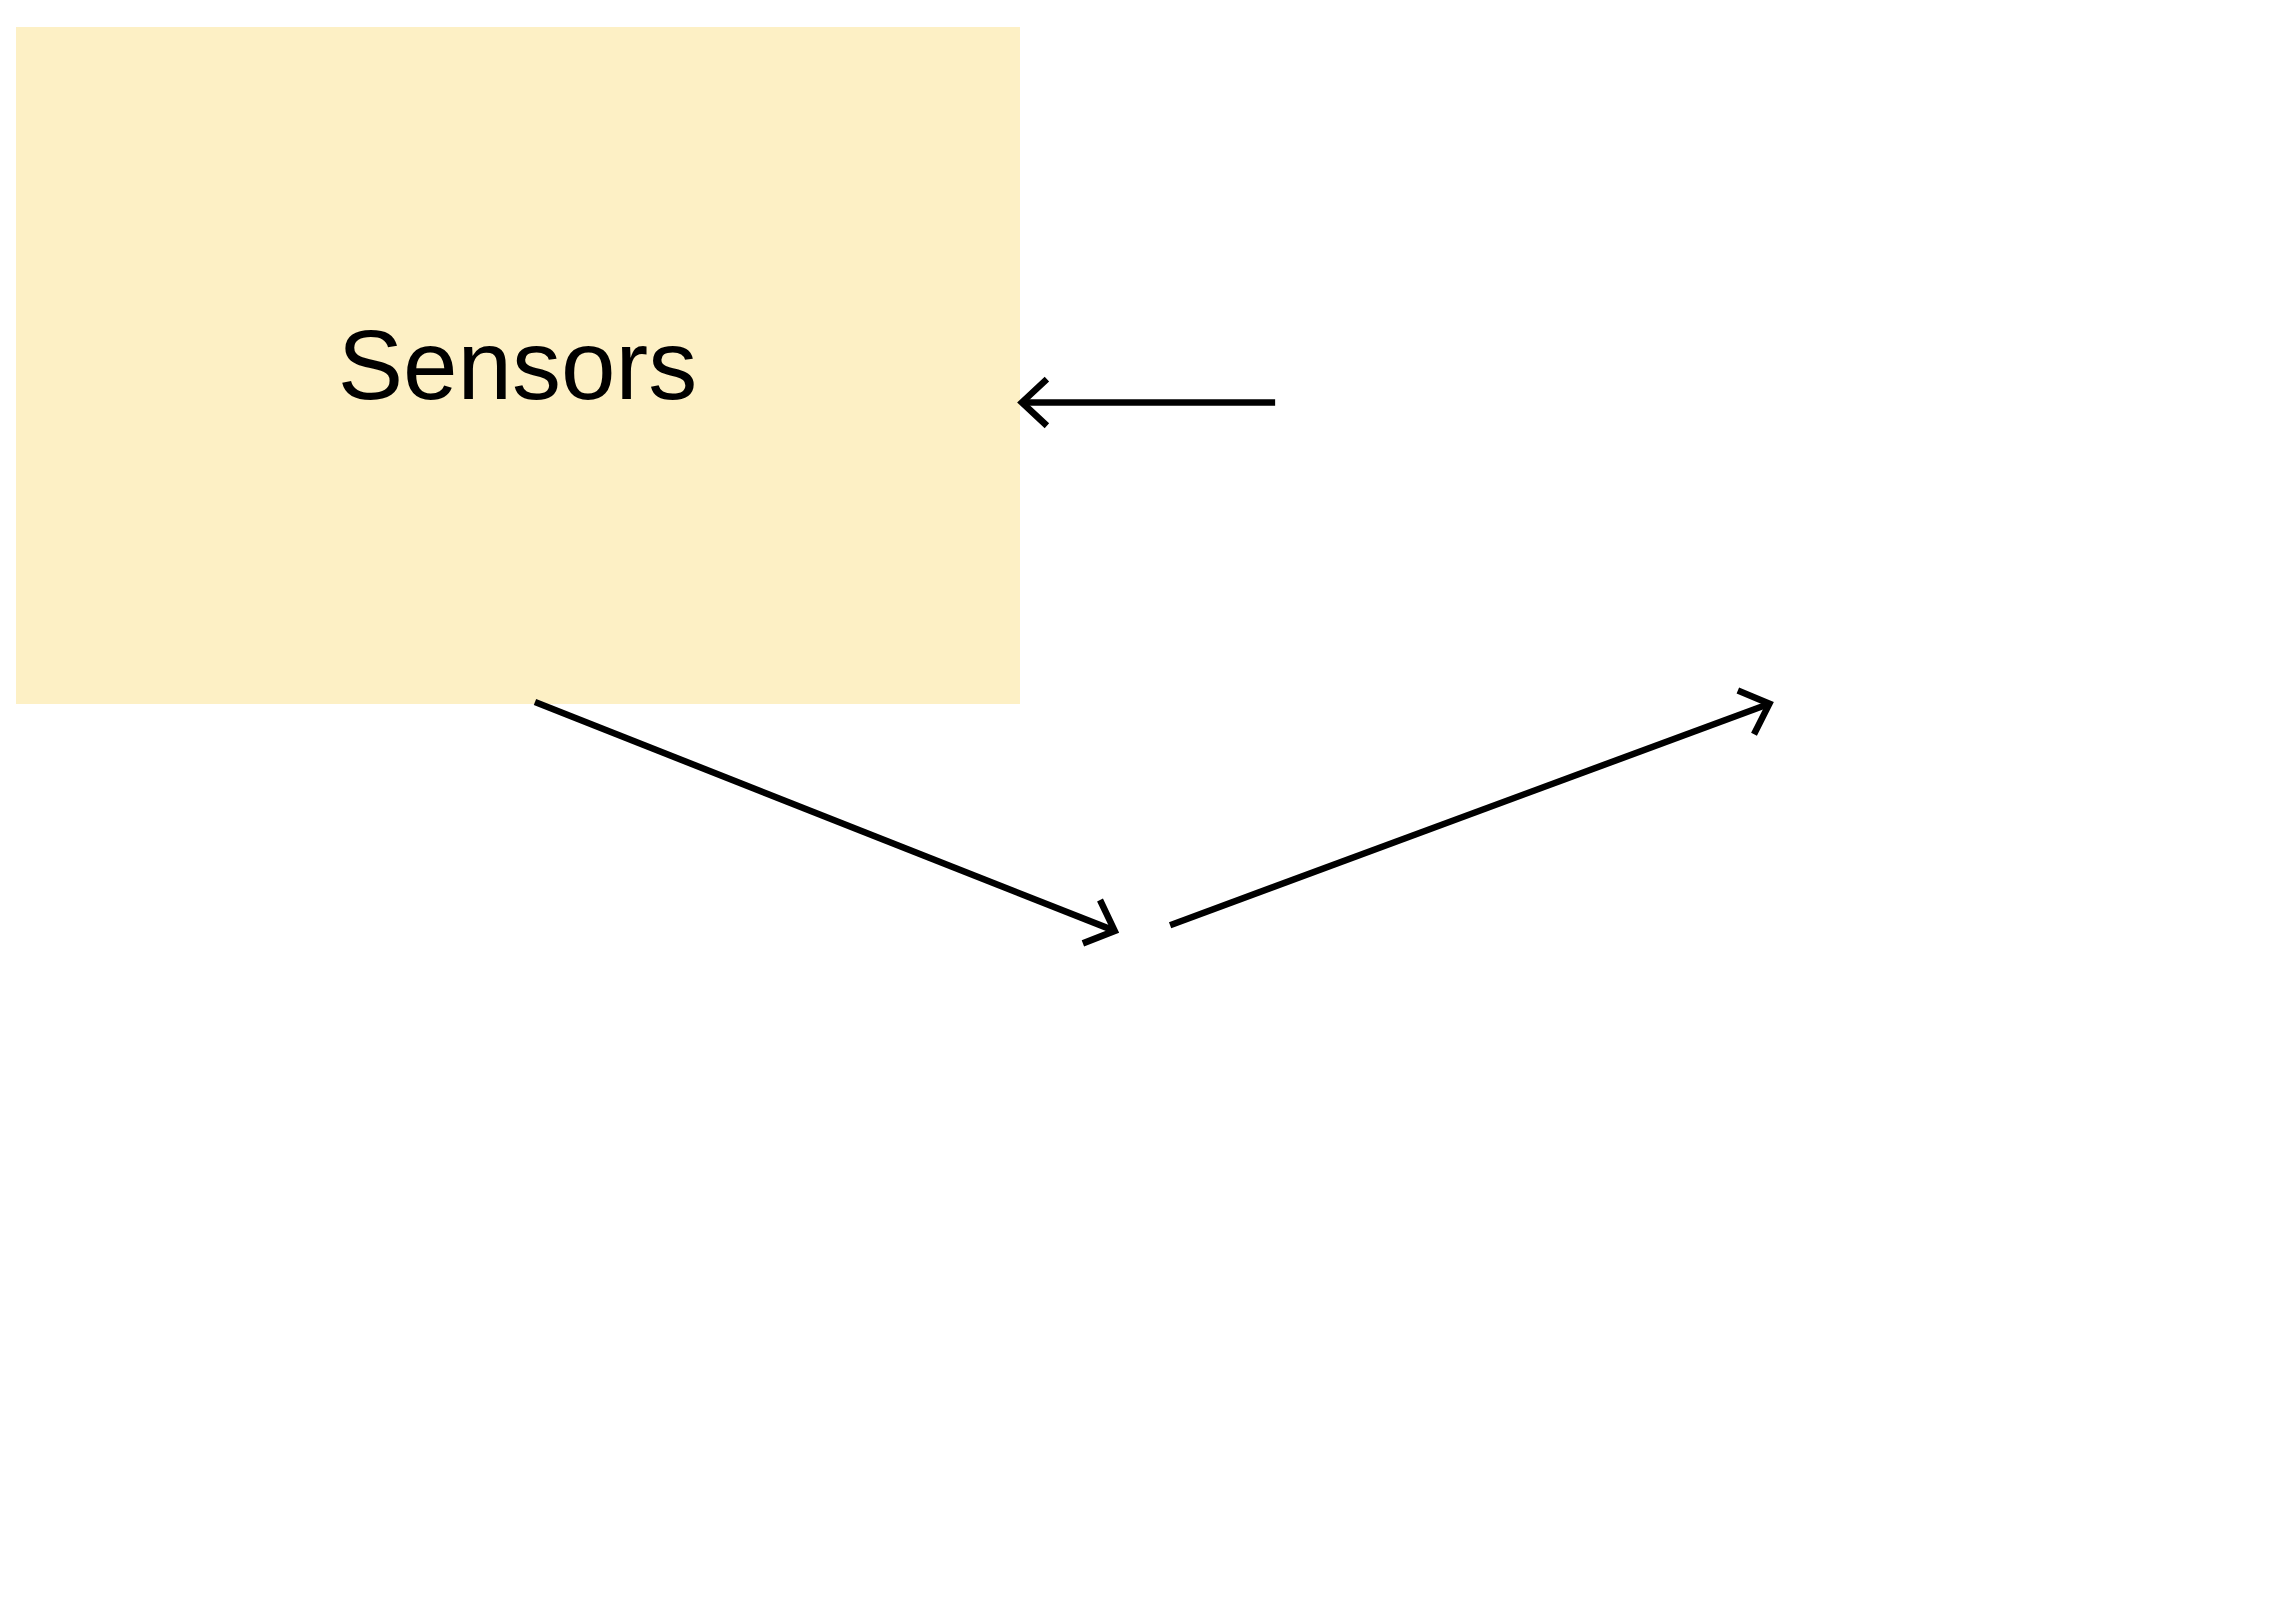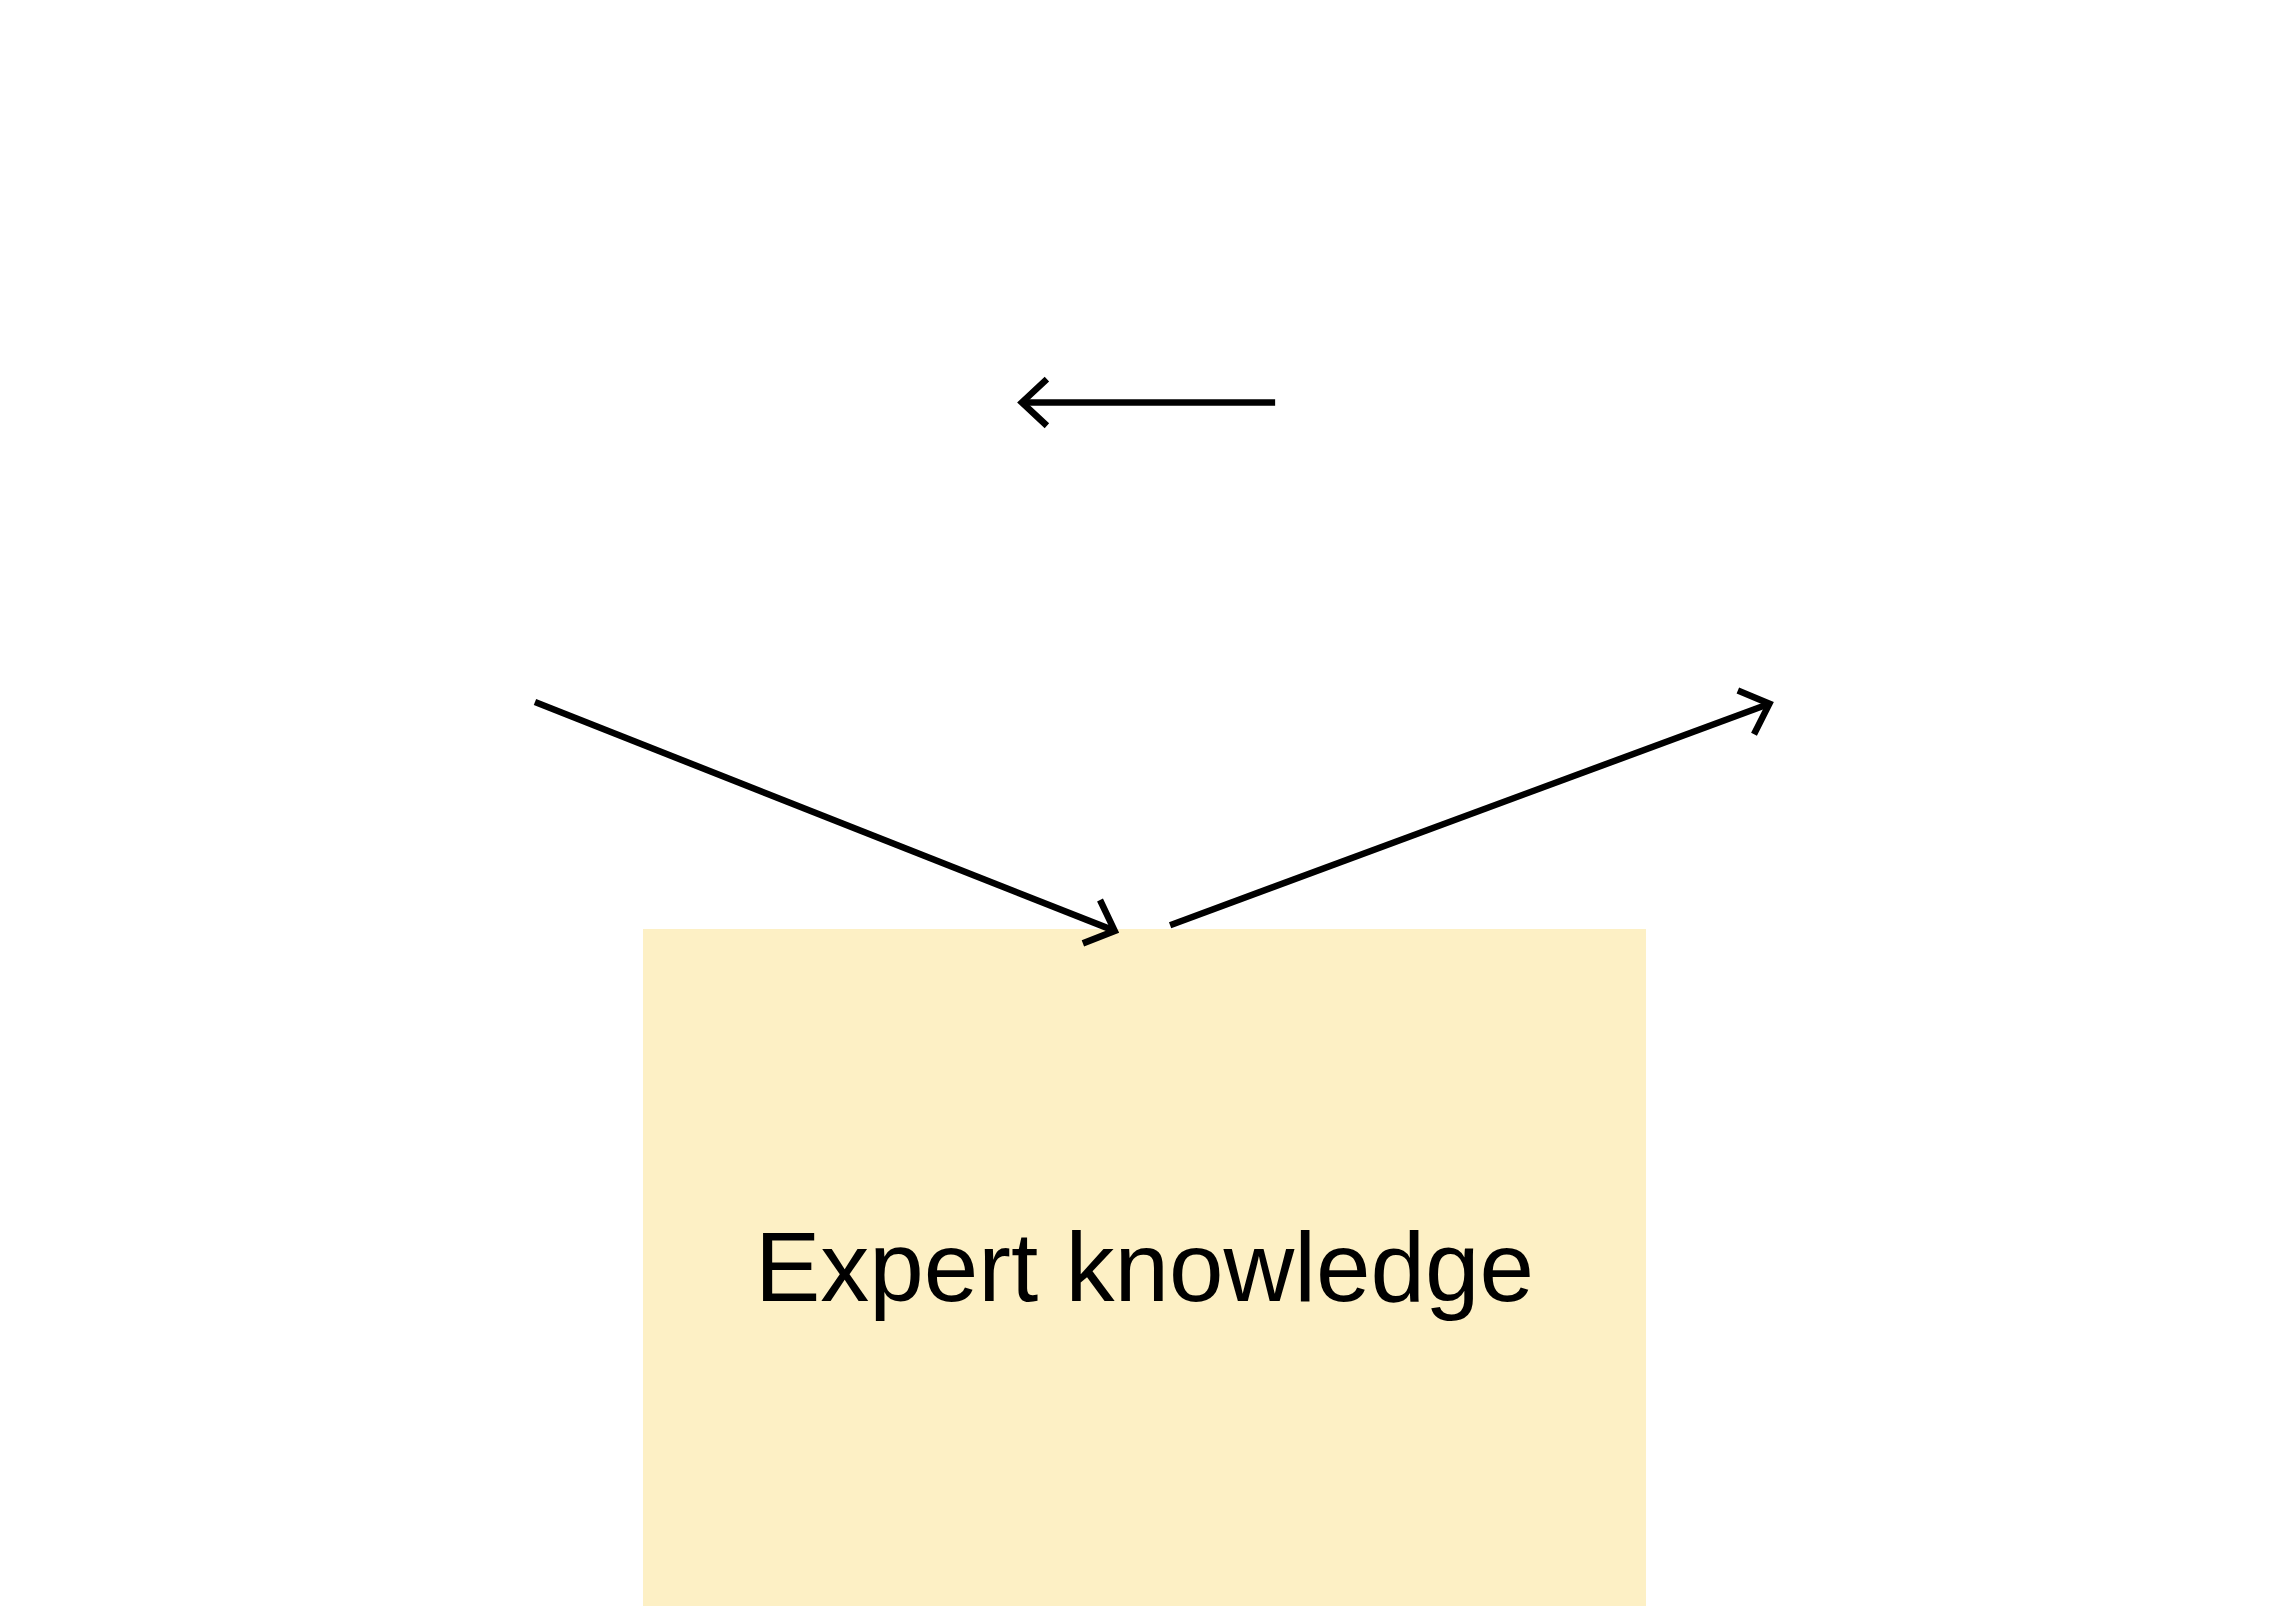--- a/index.html
+++ b/index.html
@@ -32,25 +32,25 @@
     width: 2284px;
     height: 1624px;
     pointer-events: none;
   }
 </style>
 </head>
 <body>
 
 <div class="canvas" style="background: rgb(255, 255, 255);">
 
+  <div class="node" style="left: 15.5px; top: 27px; width: 1004px; height: 677px; background: rgb(253, 240, 197); color: rgb(0, 0, 0); font-size: 98px;">
+    <span>Sensors</span>
+  </div>
 
 
-  <div class="node" style="left: 643px; top: 929px; width: 1003px; height: 677px; background: rgb(253, 240, 197); color: rgb(0, 0, 0); font-size: 98px;">
-    <span>Expert knowledge</span>
-  </div>
 
   <svg class="edges" viewBox="0 0 2805 1994" xmlns="http://www.w3.org/2000/svg">
       <g stroke="#000000" stroke-width="8" fill="none">
         <line x1="1566" y1="494" x2="1255" y2="494"></line>
         <polyline points="1285.7168554680052,465.35606887737504 1255,494 1285.7168554680052,522.643931122625"></polyline>
       </g>
       <g stroke="#000000" stroke-width="8" fill="none">
         <line x1="657" y1="862" x2="1369" y2="1143"></line>
         <polyline points="1329.9124463580542,1158.3676006678988 1369,1143 1350.9432241256088,1105.0796513066928"></polyline>
       </g>

